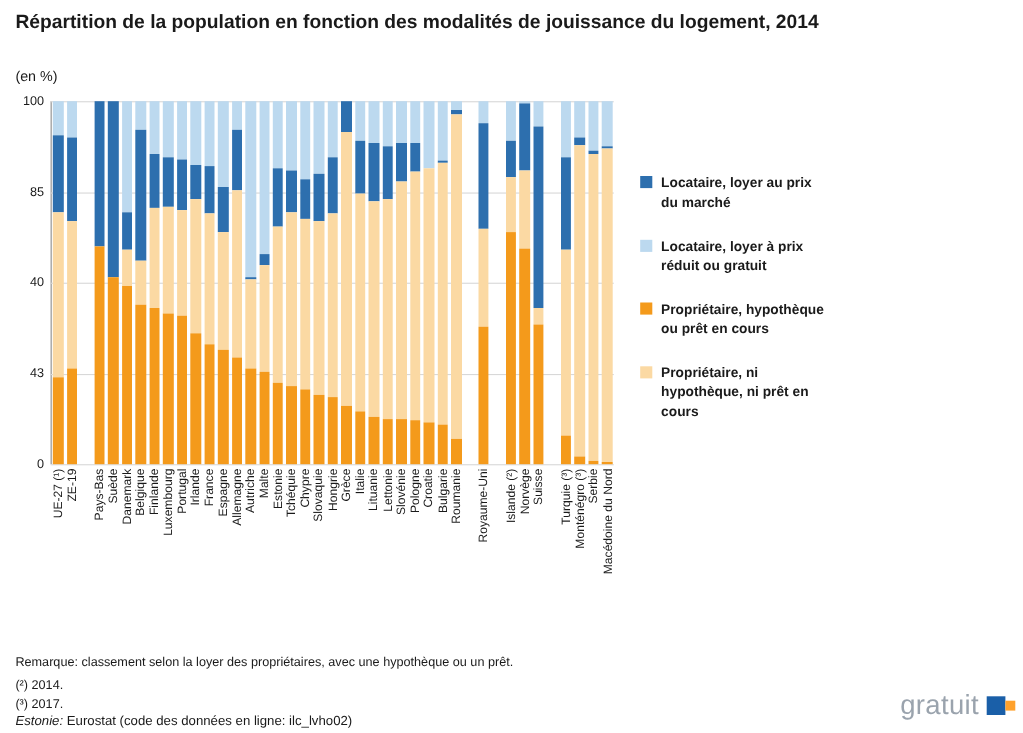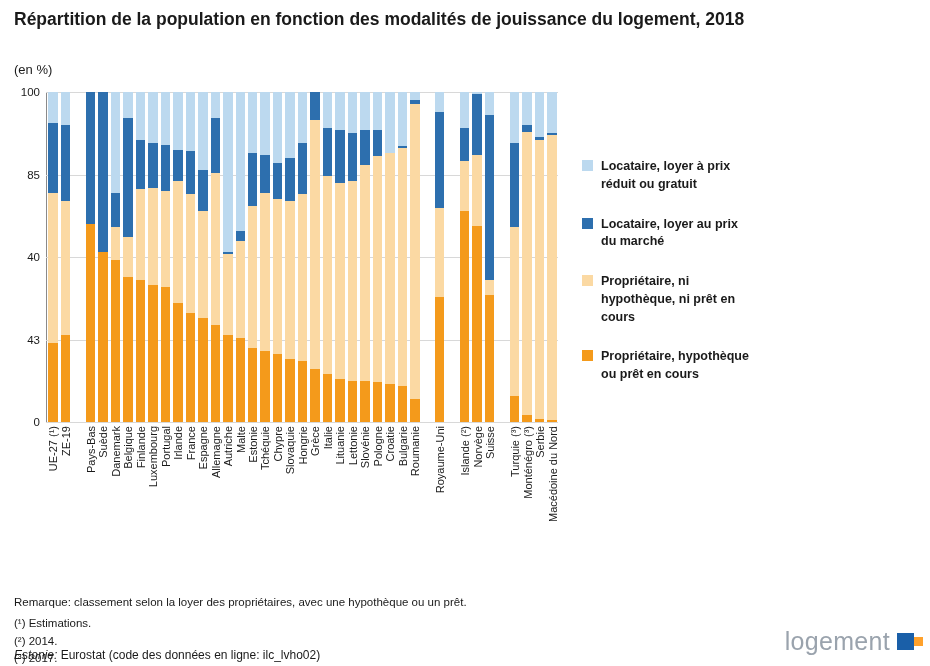--- a/index.html
+++ b/index.html
@@ -94,21 +94,21 @@
   .logo-mark{
     margin-left:7px;width:17px;height:17px;background:#1a5fa8;position:relative;
   }
   .logo-mark:after{
     content:"";position:absolute;right:-9px;top:4px;width:9px;height:9px;background:#ffa12b;
   }
 </style>
 </head>
 <body>
 
-<div class="title">Répartition de la population en fonction des modalités de jouissance du logement, 2018</div>
+<div class="title">Répartition de la population en fonction des modalités de jouissance du logement, 2014</div>
 <div class="unit">(en %)</div>
 
 <div id="plot">
   <div class="axis-left"></div>
   <div id="gridlines">
       <div class="grid-line" style="top: 330px;"></div>
       <div class="ytick" style="top: 330px;">0</div>
       <div class="grid-line" style="top: 247.5px;"></div>
       <div class="ytick" style="top: 247.5px;">43</div>
       <div class="grid-line" style="top: 165px;"></div>
@@ -535,44 +535,43 @@
     <div class="xl" style="flex: 1 1 0px;">
       <span>Serbie</span>
     </div>
     <div class="xl" style="flex: 1 1 0px;">
       <span>Macédoine du Nord</span>
     </div>
   </div>
 
 <div class="legend" id="legend">
     <div class="lg-item">
+      <div class="swatch" style="background: rgb(45, 111, 174);"></div>
+      <div class="lg-text">Locataire, loyer au prix du marché</div>
+    </div>
+    <div class="lg-item">
       <div class="swatch" style="background: rgb(188, 217, 239);"></div>
       <div class="lg-text">Locataire, loyer à prix réduit ou gratuit</div>
     </div>
     <div class="lg-item">
-      <div class="swatch" style="background: rgb(45, 111, 174);"></div>
-      <div class="lg-text">Locataire, loyer au prix du marché</div>
+      <div class="swatch" style="background: rgb(244, 154, 27);"></div>
+      <div class="lg-text">Propriétaire, hypothèque ou prêt en cours</div>
     </div>
     <div class="lg-item">
       <div class="swatch" style="background: rgb(251, 217, 163);"></div>
       <div class="lg-text">Propriétaire, ni hypothèque, ni prêt en cours</div>
     </div>
-    <div class="lg-item">
-      <div class="swatch" style="background: rgb(244, 154, 27);"></div>
-      <div class="lg-text">Propriétaire, hypothèque ou prêt en cours</div>
-    </div>
   </div>
 
 <div class="notes">
   <div class="remark">Remarque:  classement selon la loyer des propriétaires, avec une hypothèque  ou un prêt.</div>
-  <div>(¹) Estimations.</div>
   <div>(²) 2014.</div>
   <div>(³) 2017.</div>
 </div>
 
 <div class="source">
   <i>Estonie:</i><span> Eurostat (code des données en ligne: ilc_lvho02)</span>
 </div>
 
 <div class="logo">
-  <span class="logo-text">logement</span>
+  <span class="logo-text">gratuit</span>
   <span class="logo-mark"></span>
 </div>
 
 </body></html>

